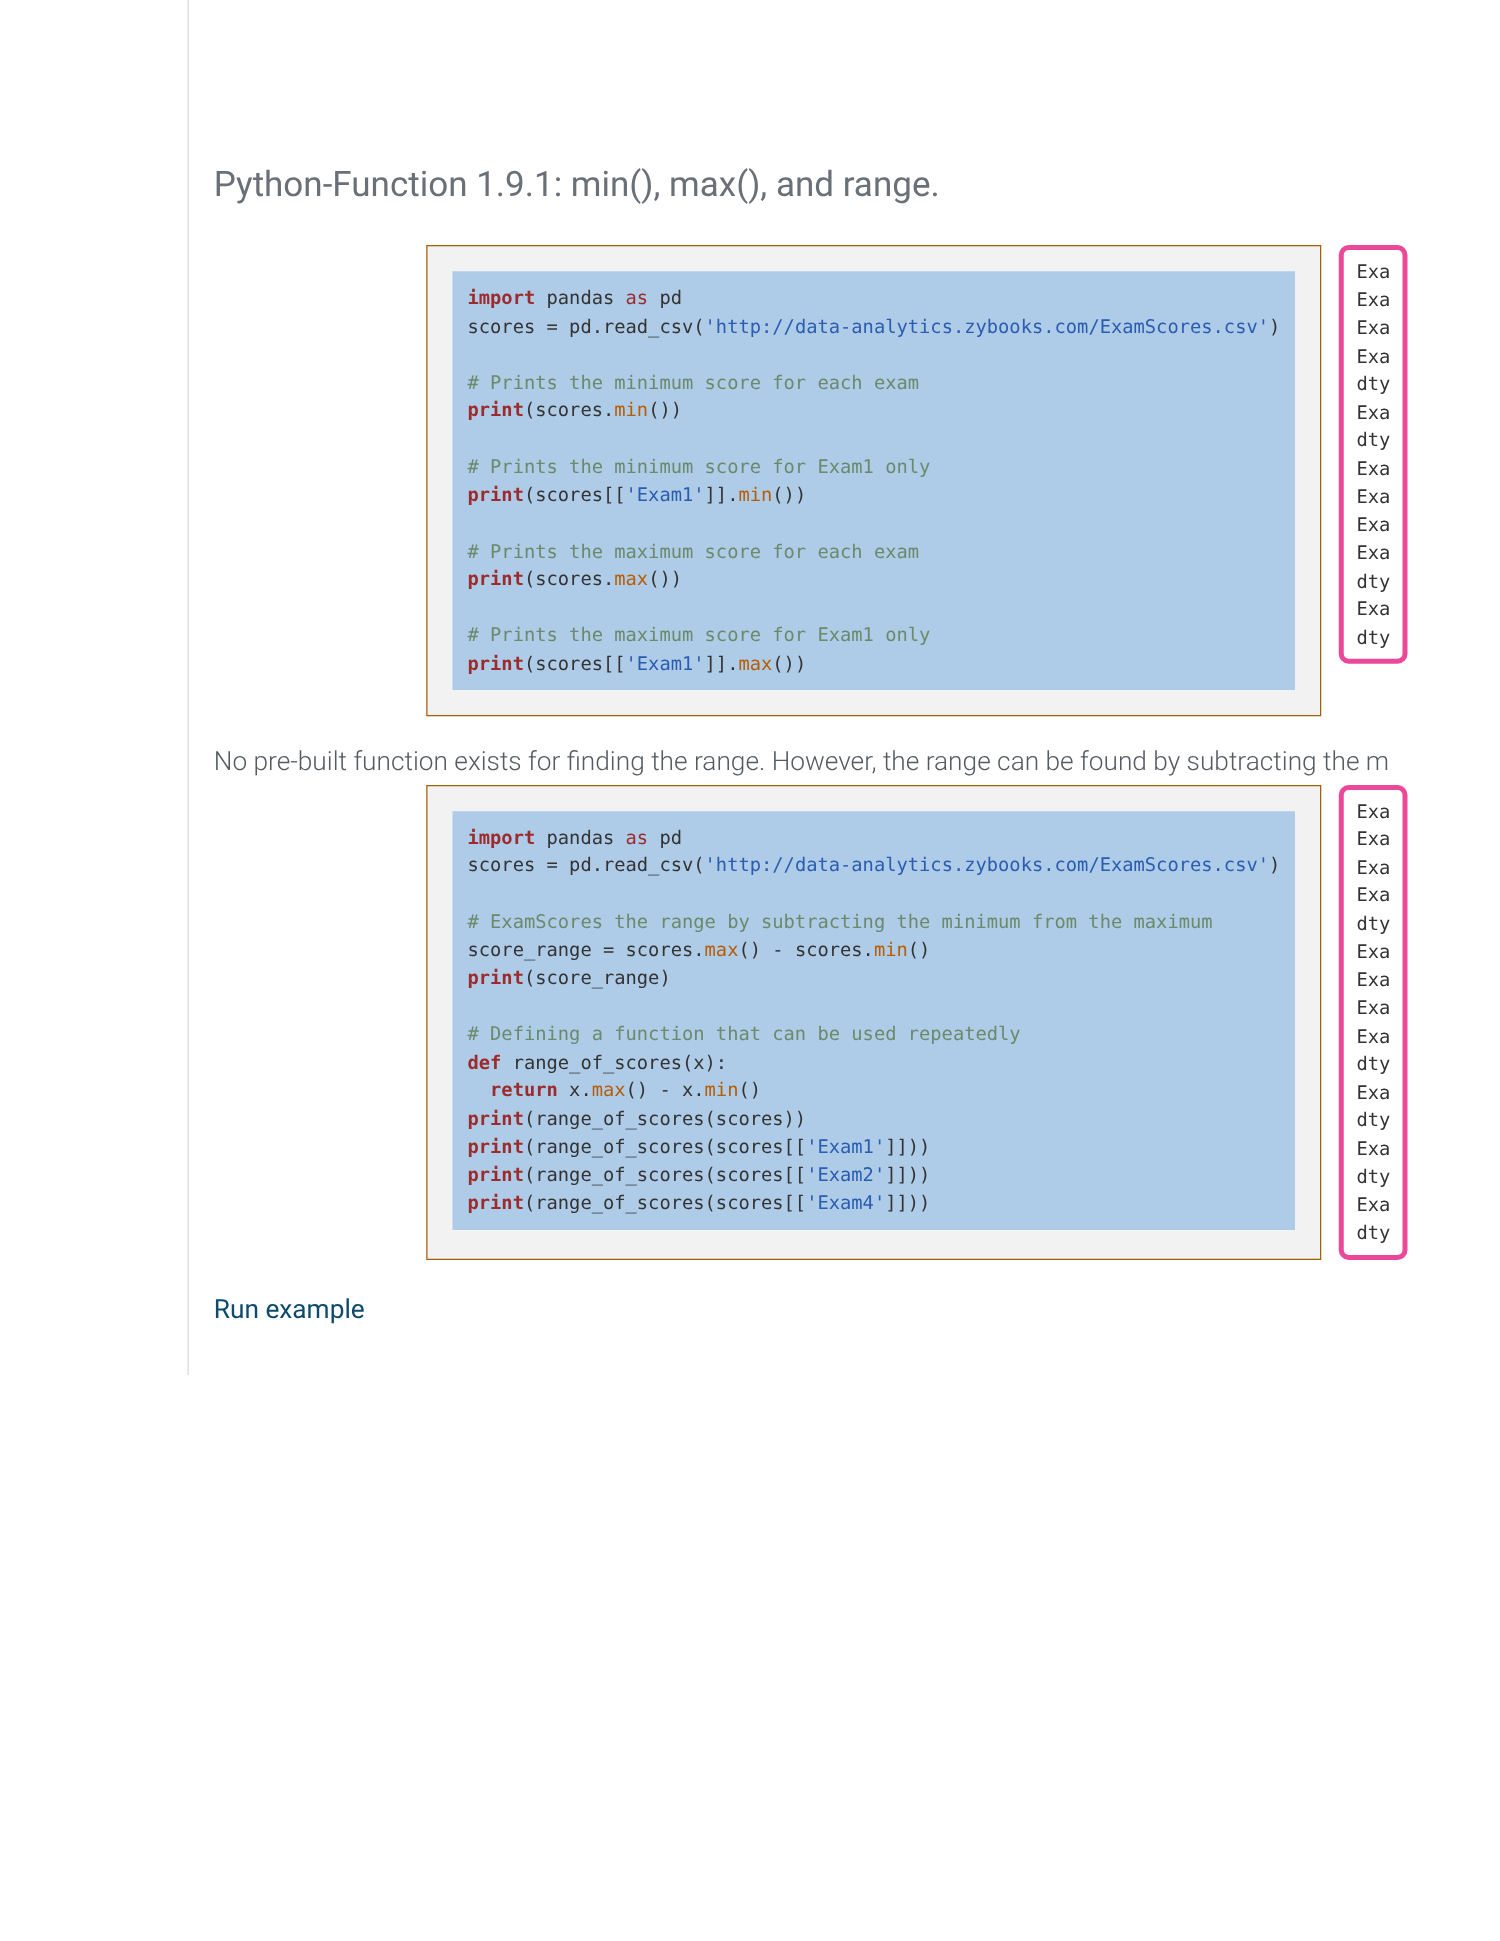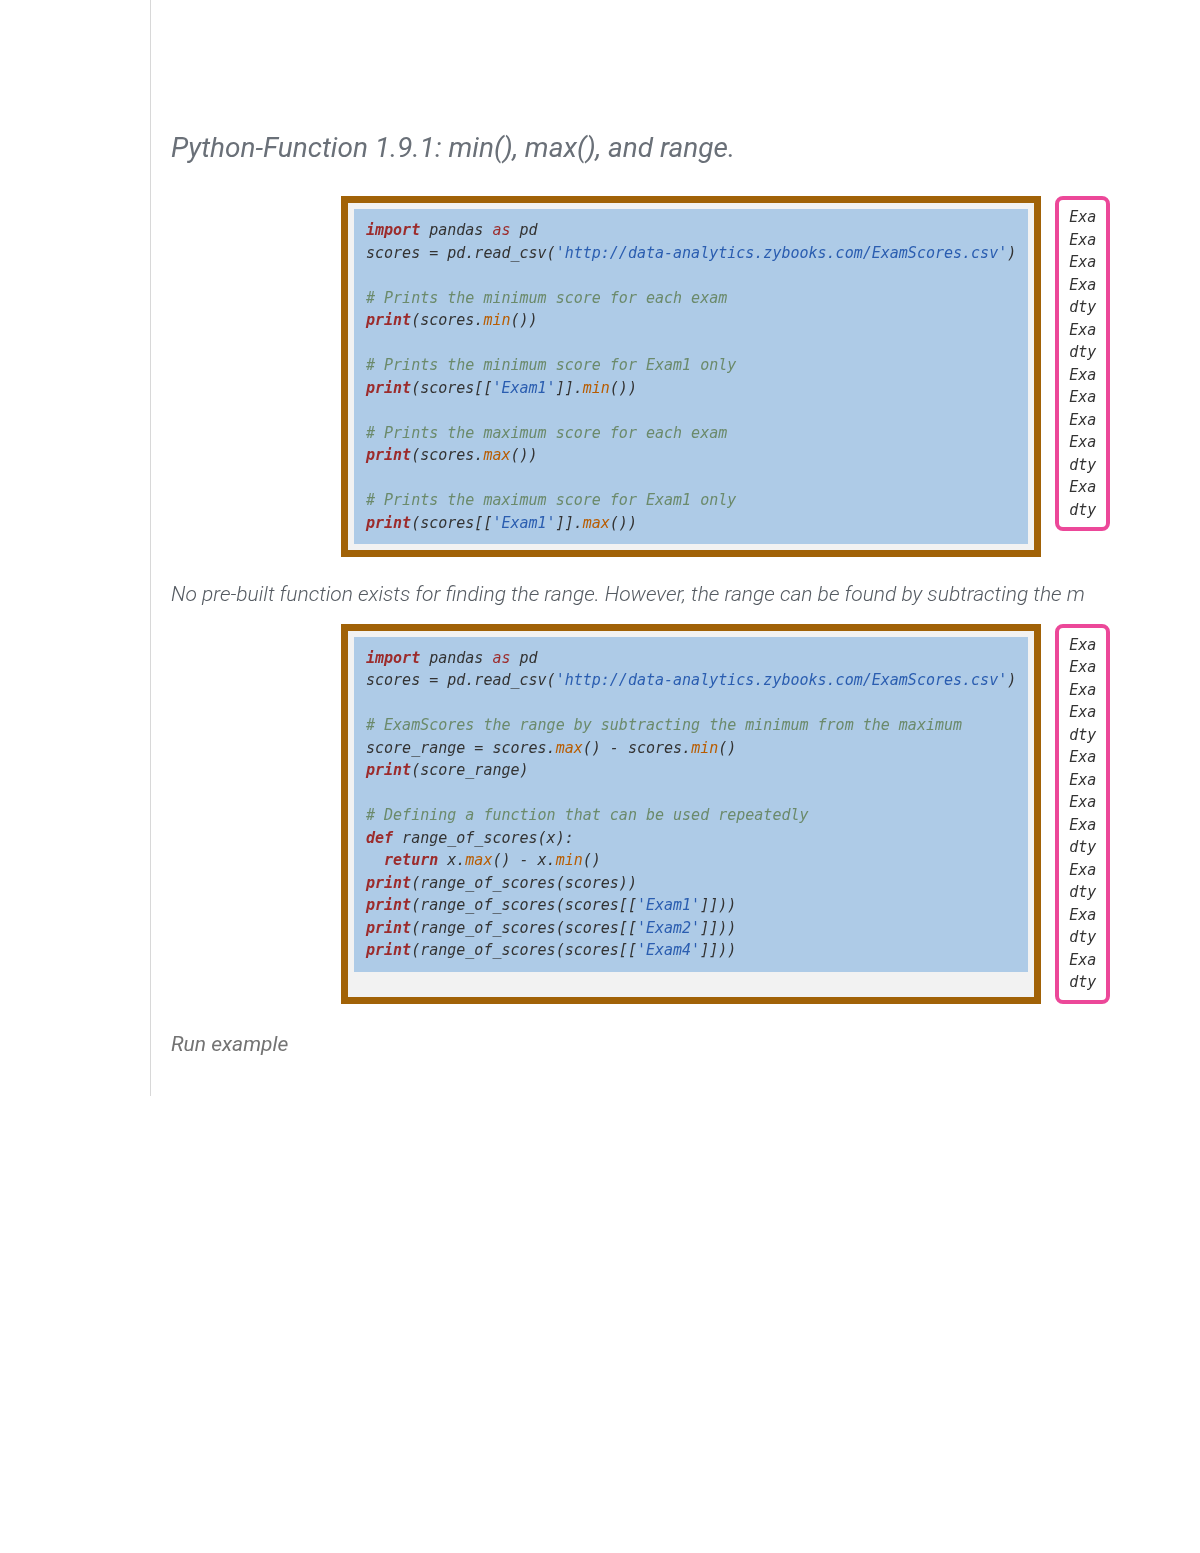--- a/index.html
+++ b/index.html
@@ -7,21 +7,20 @@
     padding: 0;
     background: #ffffff;
     font-family: -apple-system, BlinkMacSystemFont, "Segoe UI", Roboto, "Helvetica Neue", Arial, sans-serif;
     color: #4a4a4a;
   }
   .page {
     width: 1200px;
     min-height: 1553px;
     position: relative;
     background: #ffffff;
-    font-style: italic;
   }
   .content {
     margin-left: 150px;
     border-left: 1px solid #d8d8d8;
     padding: 130px 0 0 20px;
     width: 1030px;
     overflow: hidden;
   }
   .heading {
     font-size: 28px;
@@ -38,23 +37,23 @@
     margin: 0 0 18px 0;
     white-space: nowrap;
   }
   .example-row {
     display: flex;
     gap: 14px;
     margin: 0 0 22px 170px;
     width: 1200px;
   }
   .code-panel {
-    border: 7px solid #a16207;
+    border: 1px solid #a16207;
     background: #f2f2f2;
-    padding: 6px;
+    padding: 20px;
     box-sizing: border-box;
   }
   .code-inner {
     background: #aecbe7;
     padding: 10px 12px;
     font-family: "Consolas", "Menlo", "DejaVu Sans Mono", monospace;
     font-size: 15px;
     line-height: 1.5;
     color: #333;
     white-space: pre;
@@ -72,21 +71,21 @@
     align-self: flex-start;
   }
   .kw-import, .kw-def, .kw-ret, .kw-print { color: #9c2b2b; font-weight: bold; }
   .kw-as { color: #9c2b2b; }
   .str { color: #2a5db0; }
   .cmt { color: #6b8a6b; }
   .fn  { color: #b85c00; }
   .run-link {
     display: inline-block;
     font-size: 21px;
-    color: #737373;
+    color: #0c4a6e;
     font-weight: 400;
     margin: 6px 0 40px 0;
     text-decoration: none;
     text-align: center;
   }
 </style>
 </head>
 <body>
 
 <div class="page">
@@ -122,21 +121,21 @@
 <span>dty</span>
 <span>Exa</span>
 <span>Exa</span>
 <span>Exa</span>
 <span>Exa</span>
 <span>dty</span>
 <span>Exa</span>
 <span>dty</span></div>
     </div>
 
-    <p class="body-text" style="margin-bottom:13px;">No pre-built function exists for finding the range. However, the range can be found by subtracting the m</p>
+    <p class="body-text" style="margin-bottom:1px;">No pre-built function exists for finding the range. However, the range can be found by subtracting the m</p>
 
     
     <div class="example-row">
       <div class="code-panel">
         <div class="code-inner"><span class="kw-import">import</span><span> pandas </span><span class="kw-as">as</span><span> pd</span>
 <span>scores = pd.read_csv(</span><span class="str">'http://data-analytics.zybooks.com/ExamScores.csv'</span><span>)</span>
 <span></span>
 <span class="cmt"># ExamScores the range by subtracting the minimum from the maximum</span>
 <span>score_range = scores.</span><span class="fn">max</span><span>() - scores.</span><span class="fn">min</span><span>()</span>
 <span class="kw-print">print</span><span>(score_range)</span>

